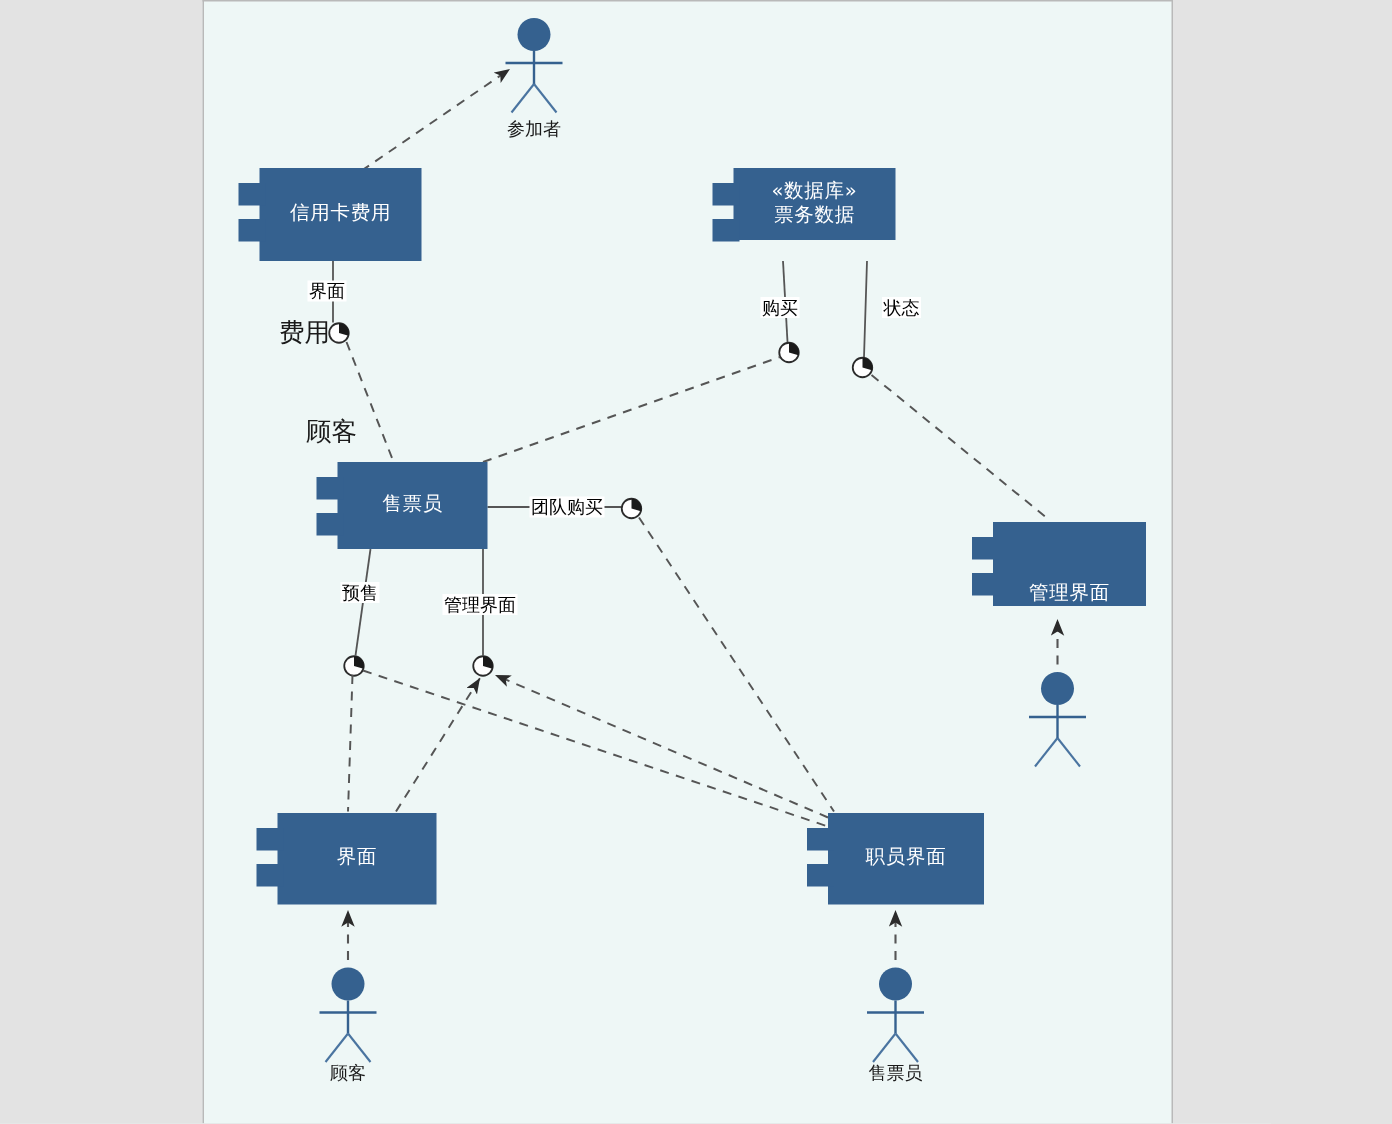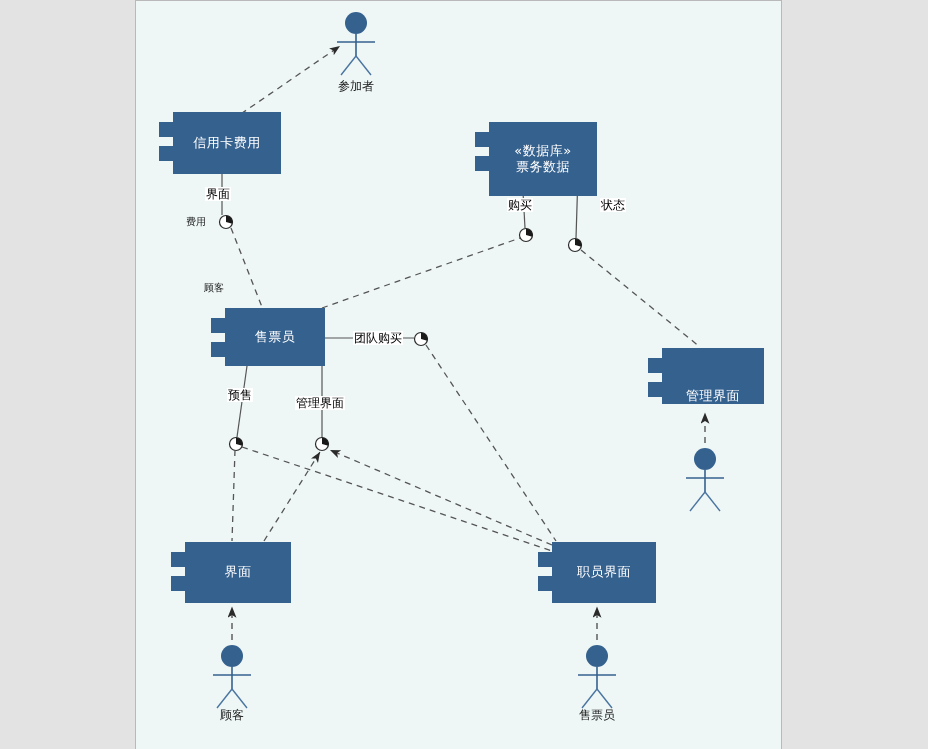--- a/index.html
+++ b/index.html
@@ -66,21 +66,21 @@
     background: #ffffff;
     color: #000000;
     font-size: 12px;
     line-height: 14px;
     padding: 0 1px;
     white-space: nowrap;
   }
   .plain-label {
     position: absolute;
     color: #1a1a1a;
-    font-size: 10px;
+    font-size: 17px;
     line-height: 14px;
     white-space: nowrap;
     background: transparent;
   }
   .actor {
     position: absolute;
     width: 60px;
   }
   .actor .actor-name {
     position: absolute;
@@ -191,21 +191,21 @@
       </g>
     </g>
   </svg>
 
   <div class="comp" style="left:173px; top:112px; width:108px; height:62px;justify-content:center;">
     <span class="tab t1"></span>
     <span class="tab t2"></span>
     <span class="comp-label">信用卡费用</span>
   </div>
 
-  <div class="comp" style="left:489px; top:112px; width:108px; height:74px;margin-top:10px;">
+  <div class="comp" style="left:489px; top:112px; width:108px; height:48px;">
     <span class="tab t1"></span>
     <span class="tab t2"></span>
     <span class="comp-label">«数据库»
 票务数据</span>
   </div>
 
   <div class="comp" style="left:225px; top:308px; width:100px; height:58px;">
     <span class="tab t1"></span>
     <span class="tab t2"></span>
     <span class="comp-label">售票员</span>
@@ -226,21 +226,21 @@
   <div class="comp" style="left:552px; top:542px; width:104px; height:61px;">
     <span class="tab t1"></span>
     <span class="tab t2"></span>
     <span class="comp-label">职员界面</span>
   </div>
 
   <div class="edge-label" style="left:205px; top:187px;">界面</div>
   <div class="plain-label" style="left:186px; top:215px;">费用</div>
   <div class="plain-label" style="left:204px; top:281px;">顾客</div>
   <div class="edge-label" style="left:507px; top:198px;">购买</div>
-  <div class="edge-label" style="left:600px; top:198px;">状态</div>
+  <div class="edge-label" style="left:588px; top:198px;">状态</div>
   <div class="edge-label" style="left:353px; top:331px;">团队购买</div>
   <div class="edge-label" style="left:227px; top:388px;">预售</div>
   <div class="edge-label" style="left:295px; top:396px;">管理界面</div>
 
   <div class="actor" style="left:326px; top:12px; height:90px;">
     <div class="actor-name" style="top:66px;">参加者</div>
   </div>
   <div class="actor" style="left:202px; top:645px; height:90px;">
     <div class="actor-name" style="top:62px;">顾客</div>
   </div>

